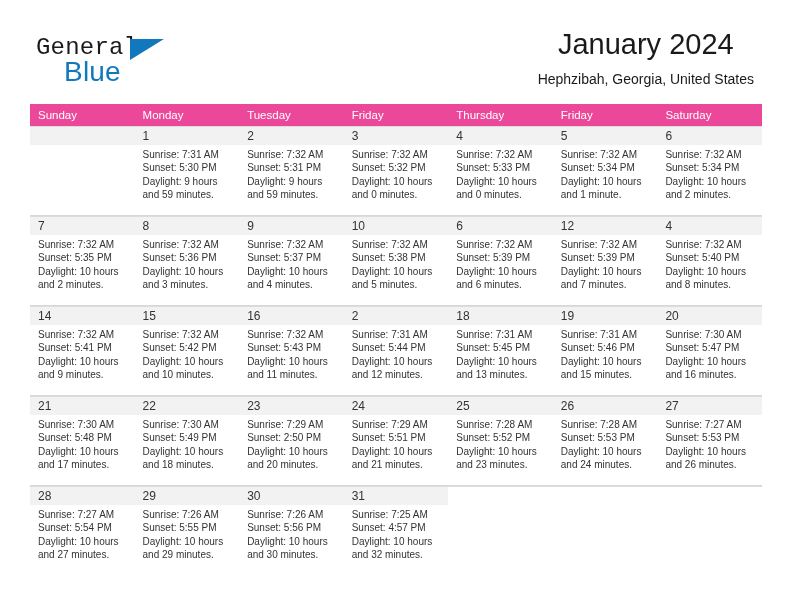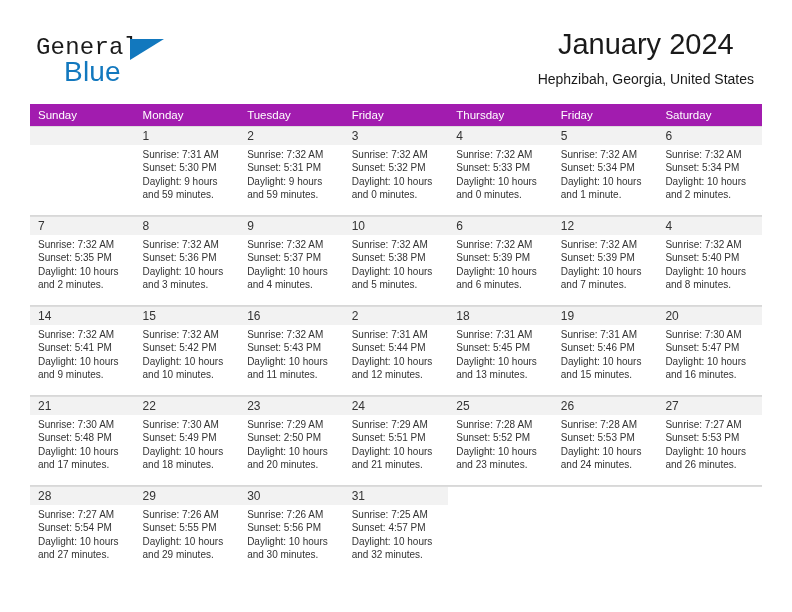--- a/index.html
+++ b/index.html
@@ -88,21 +88,21 @@
   
   .calendar {
     position: absolute;
     left: 30px;
     top: 104px;
     width: 732px;
     border-collapse: collapse;
     table-layout: fixed;
   }
   .calendar th {
-    background: #a21caf;
+    background: #ec4899;
     color: #ffffff;
     font-weight: normal;
     font-size: 11.5px;
     text-align: left;
     padding: 5px 0 5px 8px;
     height: 12px;
     border: none;
   }
   .calendar td {
     vertical-align: top;

